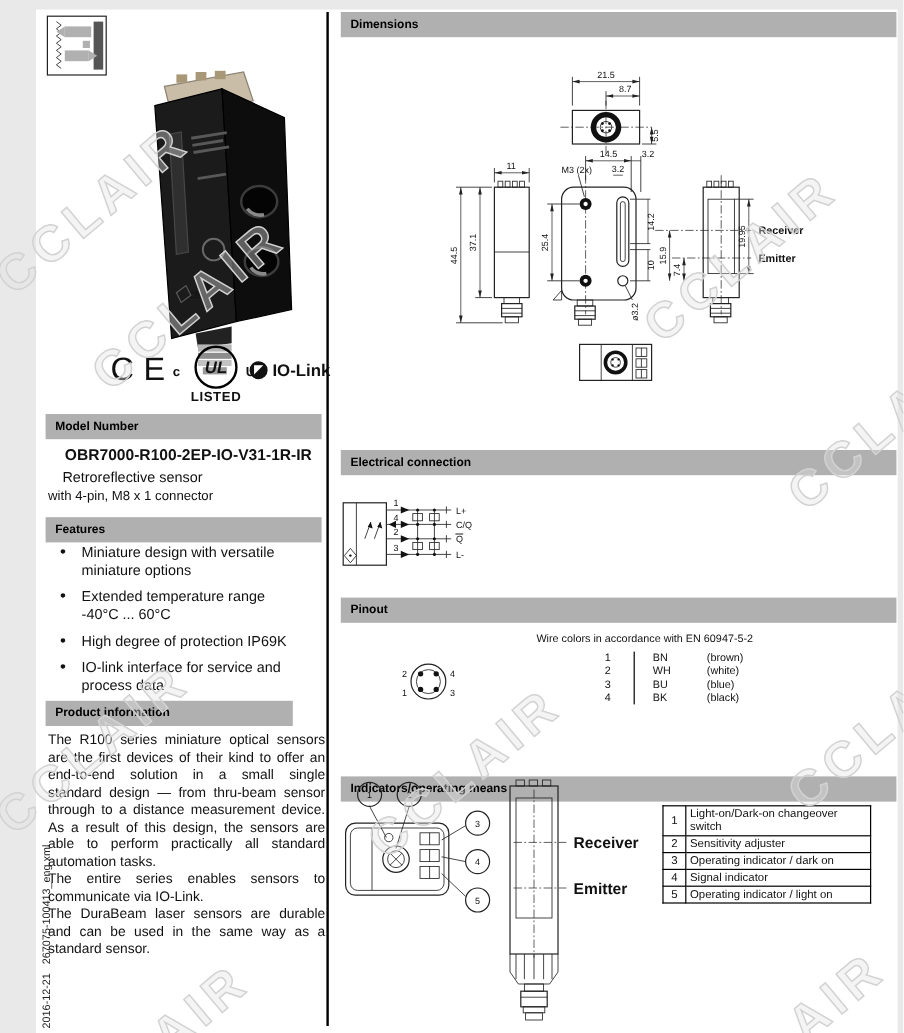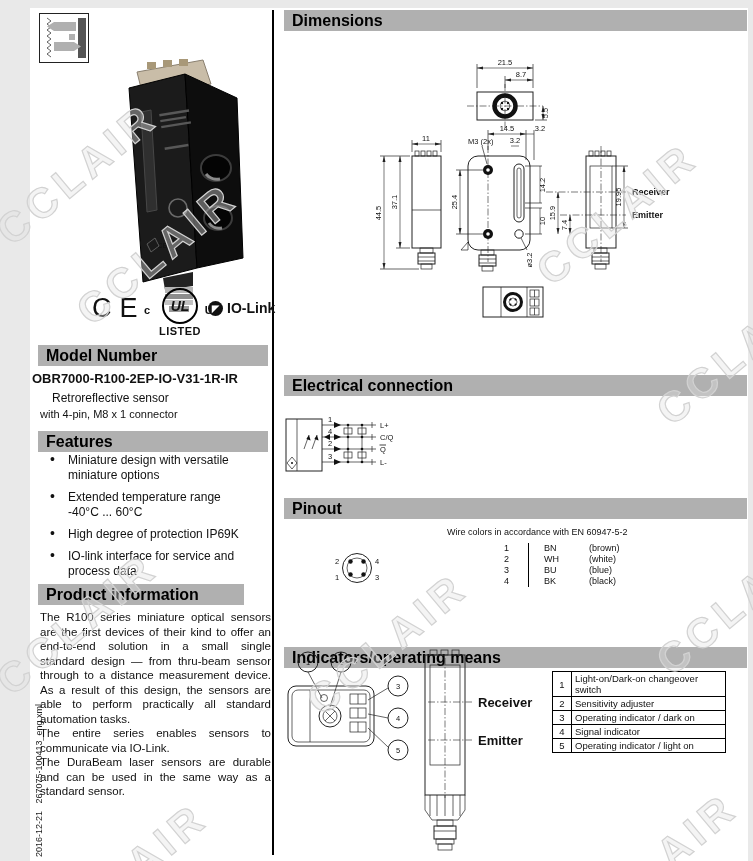--- a/index.html
+++ b/index.html
@@ -1,20 +1,20 @@
 <!DOCTYPE html>
 <html><head>
 <meta charset="utf-8">
 <style>
   html,body{margin:0;padding:0;background:#fff;}
   #page{position:relative;width:753px;height:861px;background:#fff;overflow:hidden;
         font-family:"Liberation Sans",sans-serif;color:#111;}
   .edge{position:absolute;background:#e9e9e9;}
   .abs{position:absolute;}
-  .hdr{position:absolute;background:#b0b0b0;color:#000;font-size:16px;font-weight:bold;
+  .hdr{position:absolute;background:#b0b0b0;color:#000;font-size:10px;font-weight:bold;
        line-height:21px;height:21px;padding-left:8px;box-sizing:border-box;}
   .divider{position:absolute;left:272px;top:10px;width:2px;height:845px;background:#000;}
   .wm{position:absolute;font-size:42px;font-weight:bold;letter-spacing:6px;
       color:rgba(225,225,225,0.38);-webkit-text-stroke:1.2px #d2d2d2;
       transform:rotate(-40deg);pointer-events:none;z-index:5;white-space:nowrap;}
   .sidetext{position:absolute;left:34px;top:857px;transform:rotate(-90deg);
       transform-origin:0 0;font-size:9px;color:#222;white-space:pre;}
   .modelnum{font-size:13px;font-weight:bold;}
   .txt12{font-size:12px;}
   .txt11{font-size:11px;}
@@ -121,21 +121,21 @@
     <div class="ul-circle">UL</div>
     <span class="ul-us">US</span>
     <div class="ul-listed">LISTED</div>
   </div>
   <div class="iol">
     <div class="iol-dot">◤</div>
     <div class="iol-text">IO-Link</div>
   </div>
 
   <div class="hdr" style="left:38px;top:345px;width:230px;">Model Number</div>
-  <div class="abs modelnum" style="left:32px;top:371px;">OBR7000-R100-2EP-IO-V31-1R-IR</div>
+  <div class="abs modelnum" style="left:54px;top:371px;">OBR7000-R100-2EP-IO-V31-1R-IR</div>
   <div class="abs txt12" style="left:40px;top:391px;margin-left:12px;">Retroreflective sensor</div>
   <div class="abs txt11" style="left:40px;top:408px;">with 4-pin, M8 x 1 connector</div>
 
   <div class="hdr" style="left:38px;top:431px;width:230px;">Features</div>
   <ul class="features">
     <li><span>Miniature design with versatile miniature options</span></li>
     <li><span>Extended temperature range
 -40°C ... 60°C</span></li>
     <li><span>High degree of protection IP69K</span></li>
     <li><span>IO-link interface for service and process data</span></li>

